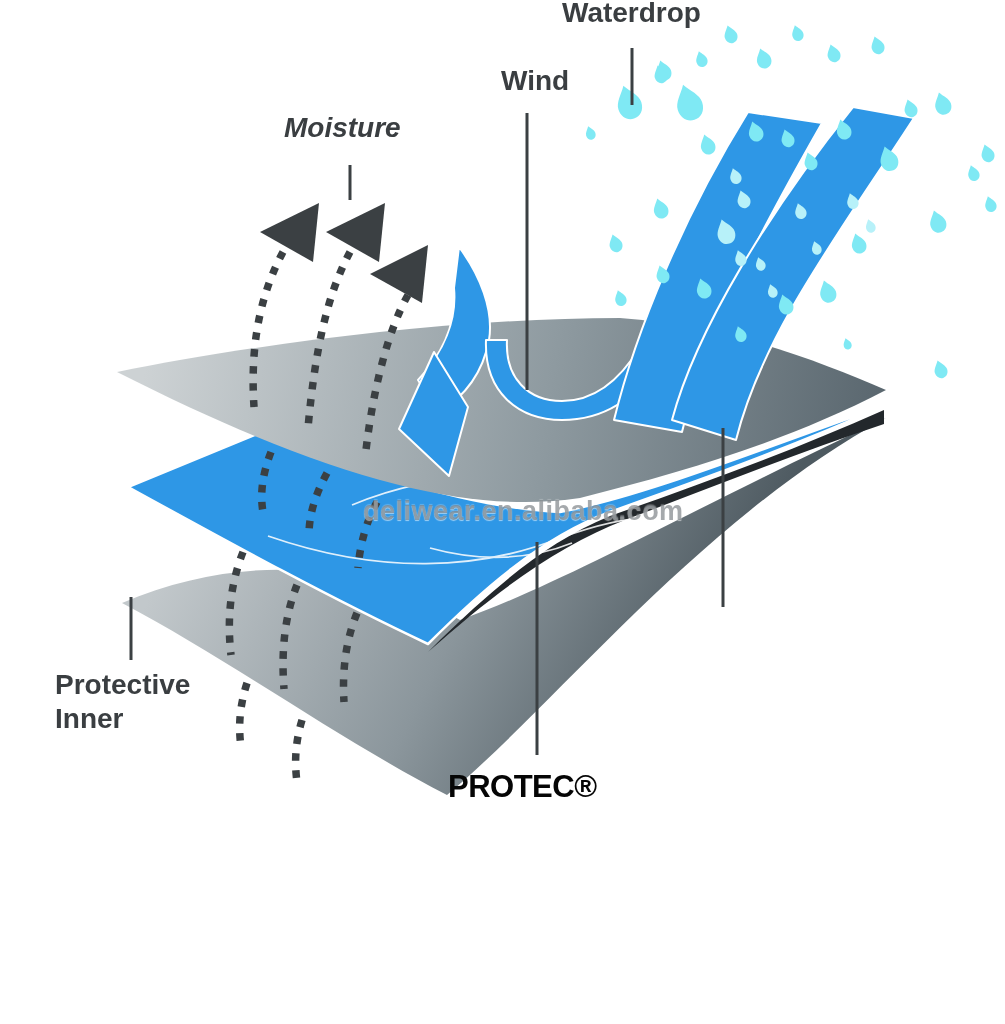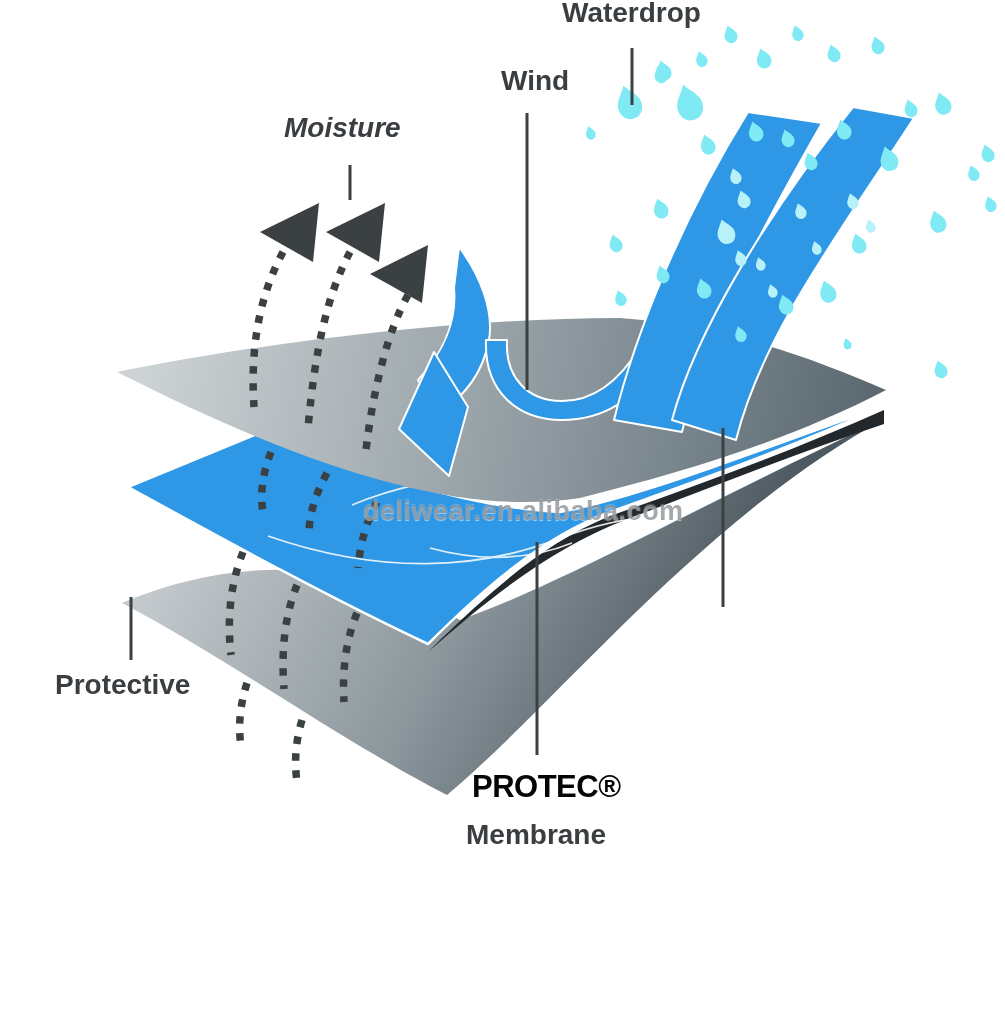--- a/index.html
+++ b/index.html
@@ -147,20 +147,20 @@
       <line x1="537" y1="542" x2="537" y2="755"></line>
     </g>
   </svg>
 
   <div class="lbl" style="left:562px; top:-4px;">Waterdrop</div>
   <div class="lbl" style="left:486px; top:64px;margin-left:15px;">Wind</div>
   <div class="lbl" style="left:284px; top:111px;font-style:italic;">Moisture</div>
 
   <div class="lbl two-line" style="left:23px; top:668px;margin-left:32px;">
     <span>Protective</span>
+    <span>Inner</span>
   </div>
 
 
-  <div class="lbl brand" style="left:472px; top:770px;text-align:center;">PROTEC®</div>
-  <div class="lbl membrane-word" style="left:466px; top:818px;">Membrane</div>
+  <div class="lbl brand" style="left:448px; top:770px;text-align:center;">PROTEC®</div>
 
   <div class="watermark">deliwear.en.alibaba.com</div>
 </div>
 
 </body></html>

